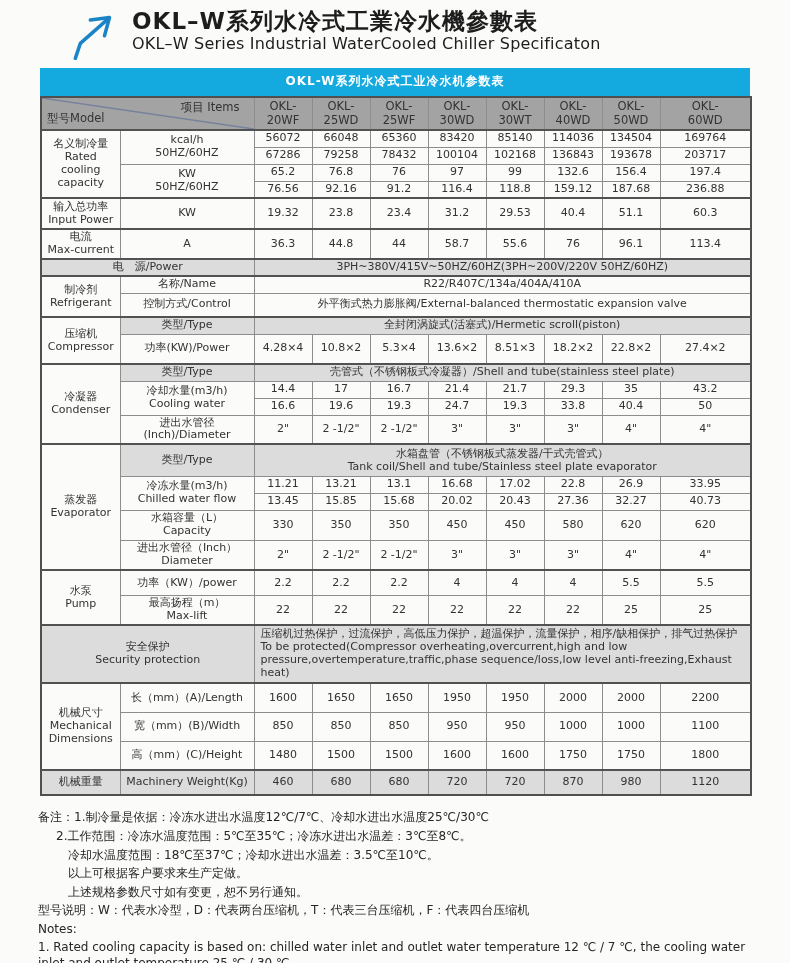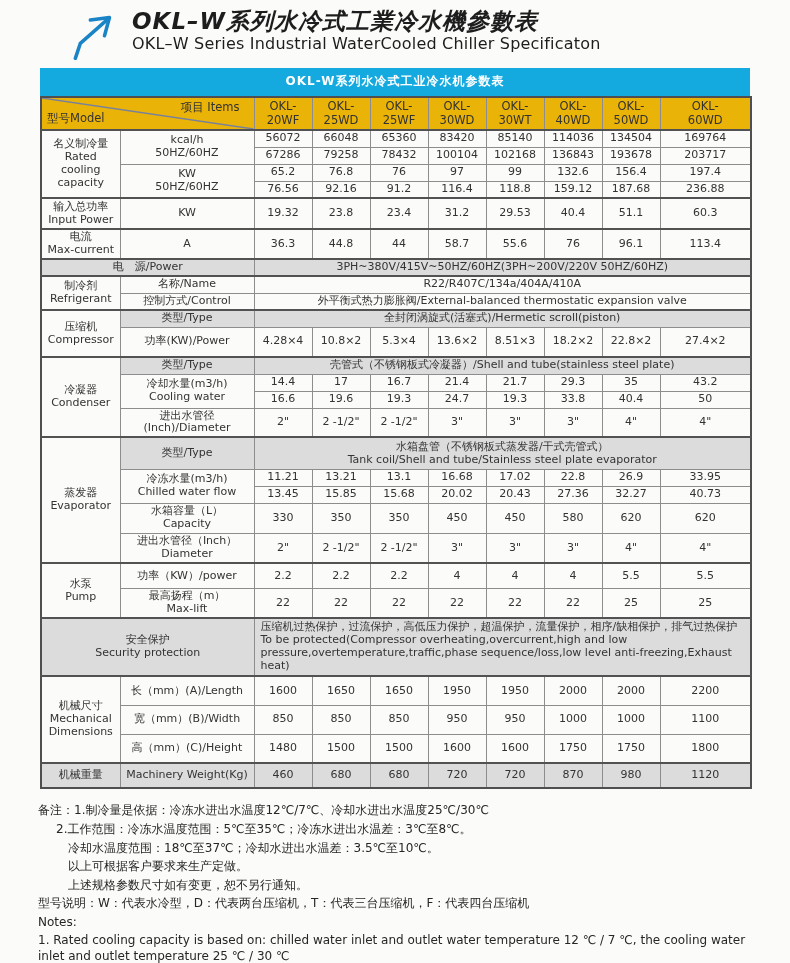--- a/index.html
+++ b/index.html
@@ -9,42 +9,42 @@
     background:#fbfbf9;
     font-family:"DejaVu Sans","Liberation Sans",sans-serif;
     color:#2b2b2b;
   }
   .page { width:790px; height:963px; overflow:hidden; }
 
   
   .doc-header { display:flex; align-items:flex-start; padding:8px 0 0 66px; height:62px; }
   .arrow { width:52px; height:50px; margin-top:2px; flex:0 0 auto; }
   .titles { margin-left:14px; }
-  .title-zh { margin:0; font-size:23px; font-weight:700; letter-spacing:1px; color:#1d1d1d; line-height:1.15;font-style:italic; }
+  .title-zh { margin:0; font-size:23px; font-weight:700; letter-spacing:1px; color:#1d1d1d; line-height:1.15; }
   .title-en { margin:0; font-size:16px; font-weight:400; letter-spacing:0.2px; color:#1d1d1d; line-height:1.2; }
 
   
   .table-wrap { width:710px; margin:6px auto 0 auto; }
   .banner {
     background:#15aadf; color:#ffffff; text-align:center;
     font-size:12px; font-weight:700; letter-spacing:1px;
     padding:5px 0 6px 0;
   }
   table.spec {
     border-collapse:collapse; table-layout:fixed; width:710px;
     border:2px solid #4f4f4f;
   }
   table.spec th, table.spec td {
     border:1px solid #8d8d8d;
     font-size:11px; line-height:1.18;
     text-align:center; vertical-align:middle;
     padding:1px 2px; color:#333;
     overflow:hidden;
   }
-  table.spec thead th { background:#eab308; font-weight:400; height:33px; }
+  table.spec thead th { background:#a3a3a3; font-weight:400; height:33px; }
   tr.sec td { border-top:2px solid #525252; }
   .gray { background:#dcdcdc; }
   .pre { white-space:pre-line; }
   td.spanv.left { text-align:left; padding:2px 6px; }
   td.val { font-size:11.5px; color:#222; }
   th.corner { position:relative; padding:0; }
   th.corner svg.diag { position:absolute; left:0; top:0; width:100%; height:100%; }
   .c-model { position:absolute; left:5px; bottom:3px; font-size:11.5px; }
   .c-items { position:absolute; right:14px; top:3px; font-size:11.5px; }
   .model-line { font-size:11.5px; line-height:1.2; }
@@ -208,21 +208,21 @@
           <tr class="sec" style="height: 17px; padding-left: 20px;">
             <td class="merged pre gray" colspan="2">电　源/Power</td>
             <td class="spanv pre gray" colspan="8">3PH~380V/415V~50HZ/60HZ(3PH~200V/220V 50HZ/60HZ)</td>
           </tr>
           <tr class="sec" style="height: 17px;">
             <td class="group pre" rowspan="2">制冷剂
 Refrigerant</td>
             <td class="item pre">名称/Name</td>
             <td class="spanv pre" colspan="8">R22/R407C/134a/404A/410A</td>
           </tr>
-          <tr style="height: 17px;">
+          <tr style="height: 24px;">
             <td class="item pre">控制方式/Control</td>
             <td class="spanv pre" colspan="8">外平衡式热力膨胀阀/External-balanced thermostatic expansion valve</td>
           </tr>
           <tr class="sec" style="height: 17px;">
             <td class="group pre" rowspan="2">压缩机
 Compressor</td>
             <td class="item pre gray">类型/Type</td>
             <td class="spanv pre gray" colspan="8">全封闭涡旋式(活塞式)/Hermetic scroll(piston)</td>
           </tr>
           <tr style="height: 30px;">

